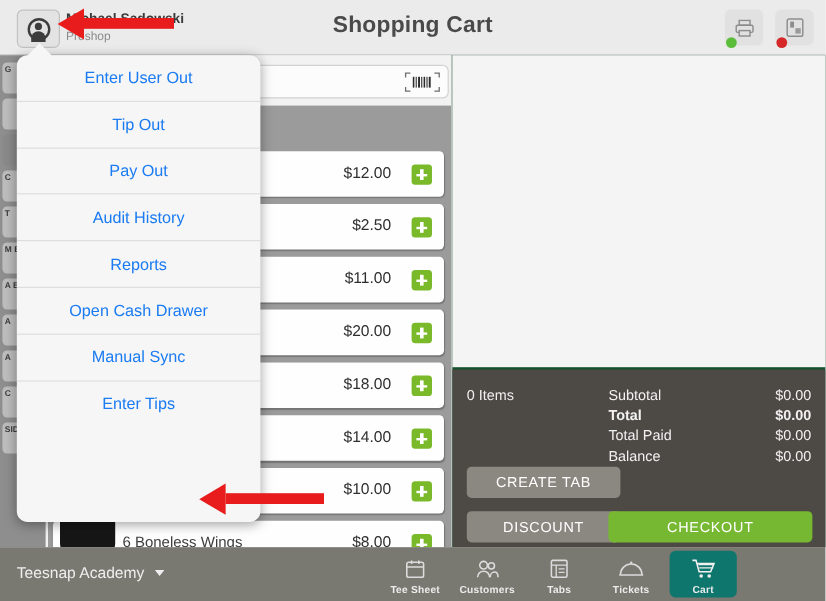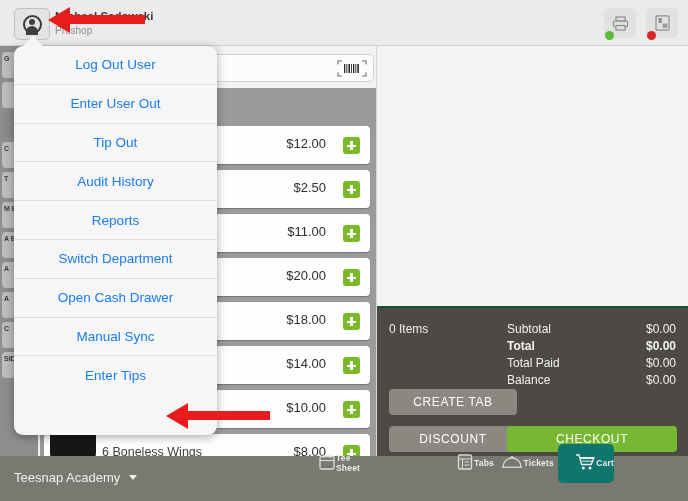--- a/index.html
+++ b/index.html
@@ -79,22 +79,22 @@
   .cbtn{position:absolute;border-radius:4px;display:flex;align-items:center;
     justify-content:center;font-size:12px;letter-spacing:.6px;color:#fff;}
   .cbtn.grey{background:#8b8781;}
   .cbtn.green{background:#77b832;}
 
   
   .bottombar{position:absolute;left:0;bottom:0;width:688px;height:45px;background:#797871;}
   .brand{position:absolute;left:14px;top:14px;font-size:13px;color:#efefef;}
   .caret{display:inline-block;margin-left:5px;border-left:4px solid transparent;
     border-right:4px solid transparent;border-top:5px solid #efefef;vertical-align:2px;}
-  .navitem{position:absolute;bottom:18px;width:56px;height:39px;border-radius:5px;
-    display:flex;flex-direction:row;align-items:center;justify-content:flex-end;padding-bottom:2px;
+  .navitem{position:absolute;bottom:3px;width:56px;height:39px;border-radius:5px;
+    display:flex;flex-direction:column;align-items:center;justify-content:flex-end;padding-bottom:2px;
     box-sizing:border-box;}
   .navitem.active{background:#0f766e;}
   .navlabel{font-size:8.5px;color:#ececec;font-weight:600;letter-spacing:.2px;}
   .navicon{height:20px;display:flex;align-items:center;justify-content:center;margin-bottom:2px;}
 
   
   .popover{position:absolute;left:14px;top:46px;width:203px;height:389px;
     background:#f6f6f6;border-radius:9px;box-shadow:0 2px 10px rgba(0,0,0,.35);overflow:hidden;}
   .pop-tail{position:absolute;left:22px;top:36px;width:0;height:0;
     border-left:11px solid transparent;border-right:11px solid transparent;
@@ -114,20 +114,21 @@
 <body>
 
 <div id="app">
 
   <div class="topbar">
     <div class="user-btn">
       <div class="user-glyph"></div>
     </div>
     <div class="user-name">Michael Sadowski</div>
     <div class="user-role">Proshop</div>
+    <div class="page-title">Shopping Cart</div>
 
     <div class="hw-btn printer">
       <svg width="17" height="15" viewBox="0 0 17 15">
         <rect x="4" y="1" width="9" height="4" fill="none" stroke="#8d8d8d" stroke-width="1.2"></rect>
         <rect x="1.5" y="5" width="14" height="6" rx="1.2" fill="none" stroke="#8d8d8d" stroke-width="1.2"></rect>
         <rect x="4" y="9.5" width="9" height="4.5" fill="#e1e1e1" stroke="#8d8d8d" stroke-width="1.2"></rect>
       </svg>
     </div>
     <div class="status-dot green"></div>
 
@@ -256,20 +257,31 @@
       <div class="navicon">
         <svg width="18" height="18" viewBox="0 0 18 18">
           <rect x="2" y="3.5" width="14" height="12.5" rx="1.5" fill="none" stroke="#dcdcdc" stroke-width="1.3"></rect>
           <path d="M6 2v3M12 2v3" stroke="#dcdcdc" stroke-width="1.3" fill="none"></path>
           <path d="M2 7.5h14" stroke="#dcdcdc" stroke-width="1.1"></path>
         </svg>
       </div>
       <div class="navlabel">Tee Sheet</div>
     </div>
 
+    <div class="navitem" style="left:378px">
+      <div class="navicon">
+        <svg width="20" height="18" viewBox="0 0 20 18">
+          <circle cx="7" cy="6" r="3.2" fill="none" stroke="#dcdcdc" stroke-width="1.3"></circle>
+          <circle cx="13.5" cy="6.5" r="2.6" fill="none" stroke="#dcdcdc" stroke-width="1.3"></circle>
+          <path d="M2 16c0-3 2.3-5 5-5s5 2 5 5" fill="none" stroke="#dcdcdc" stroke-width="1.3"></path>
+          <path d="M12.5 16c0-2.6 1.6-4.3 3.7-4.3S19 13.4 19 16" fill="none" stroke="#dcdcdc" stroke-width="1.3"></path>
+        </svg>
+      </div>
+      <div class="navlabel">Customers</div>
+    </div>
 
     <div class="navitem" style="left:438px">
       <div class="navicon">
         <svg width="18" height="18" viewBox="0 0 18 18">
           <rect x="2.5" y="2" width="13" height="14" rx="1.2" fill="none" stroke="#dcdcdc" stroke-width="1.3"></rect>
           <path d="M2.5 6h13M6.5 6v10" stroke="#dcdcdc" stroke-width="1.1"></path>
           <path d="M8.5 9h5M8.5 12h5" stroke="#dcdcdc" stroke-width="1.1"></path>
         </svg>
       </div>
       <div class="navlabel">Tabs</div>
@@ -295,26 +307,25 @@
           <circle cx="15" cy="15" r="1.5" fill="#f0f0f0"></circle>
         </svg>
       </div>
       <div class="navlabel">Cart</div>
     </div>
 
   </div>
 
   <div class="pop-tail"></div>
   <div class="popover">
-    <div class="popitem">Log Out User</div>
     <div class="popitem">Enter User Out</div>
     <div class="popitem">Tip Out</div>
+    <div class="popitem">Pay Out</div>
     <div class="popitem">Audit History</div>
     <div class="popitem">Reports</div>
-    <div class="popitem">Switch Department</div>
     <div class="popitem">Open Cash Drawer</div>
     <div class="popitem">Manual Sync</div>
     <div class="popitem">Enter Tips</div>
   </div>
 
   <div class="arrow" style="left:70px;top:15px;width:75px"></div>
   <div class="arrowhead" style="left:48px;top:6.5px"></div>
 
   <div class="arrow" style="left:188px;top:411px;width:82px"></div>
   <div class="arrowhead" style="left:166px;top:402.5px"></div>

